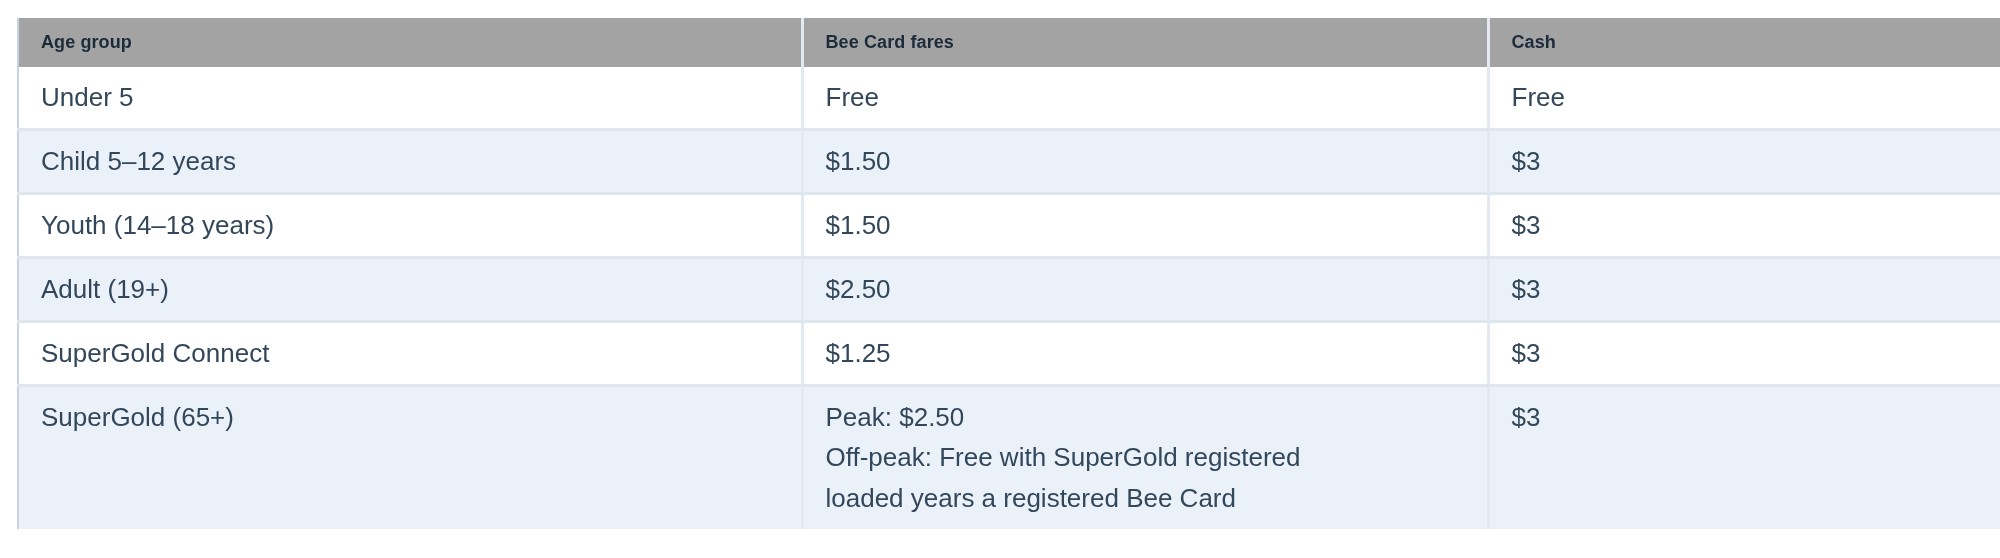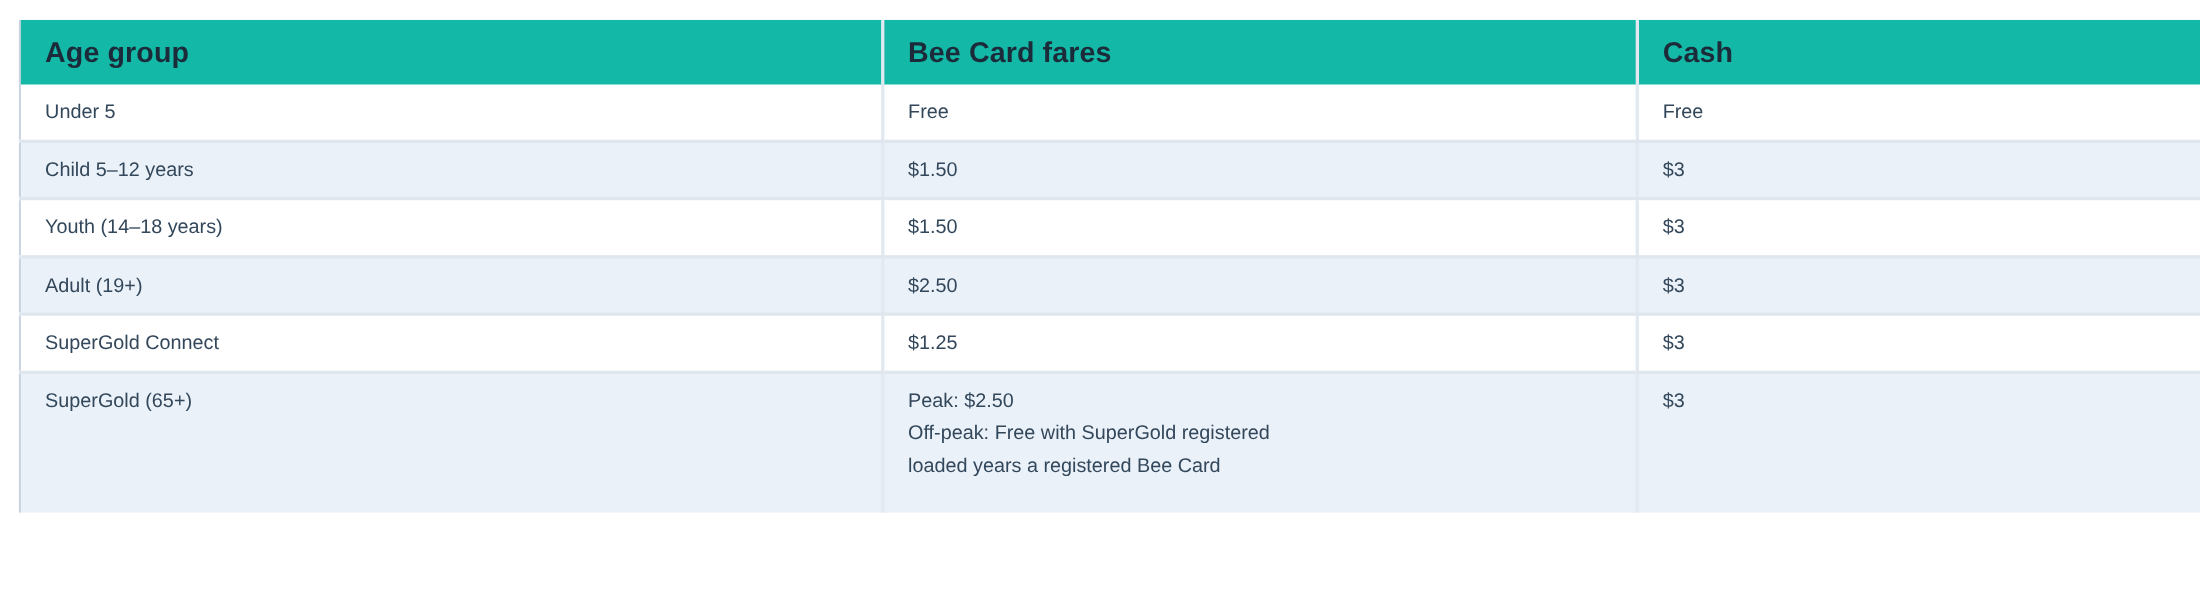--- a/index.html
+++ b/index.html
@@ -38,38 +38,38 @@
     width: 1990px;
     border-left: 2px solid #c9d3e0;
     border-right: 0;
   }
 
   col.col-age   { width: 784px; }
   col.col-bee   { width: 686px; }
   col.col-cash  { width: 520px; }
 
   table.fares-table thead th {
-    background: #14b8a6;
+    background: #a3a3a3;
     color: #1c2b3a;
-    font-size: 26px;
+    font-size: 18px;
     font-weight: bold;
     text-align: left;
     padding: 14px 0 14px 22px;
     height: 35px;
     vertical-align: middle;
     border-right: 3px solid #e3e9f0;
     letter-spacing: 0.1px;
     box-sizing: border-box;
   }
   table.fares-table thead th:last-child {
     border-right: 0;
   }
 
   table.fares-table tbody td {
-    font-size: 18px;
+    font-size: 26px;
     color: #33475b;
     text-align: left;
     padding: 12px 0 12px 22px;
     vertical-align: top;
     border-right: 3px solid #e3e9f0;
     border-bottom: 3px solid #dfe6ee;
     line-height: 1.42;
     box-sizing: border-box;
   }
   table.fares-table tbody td:last-child {

